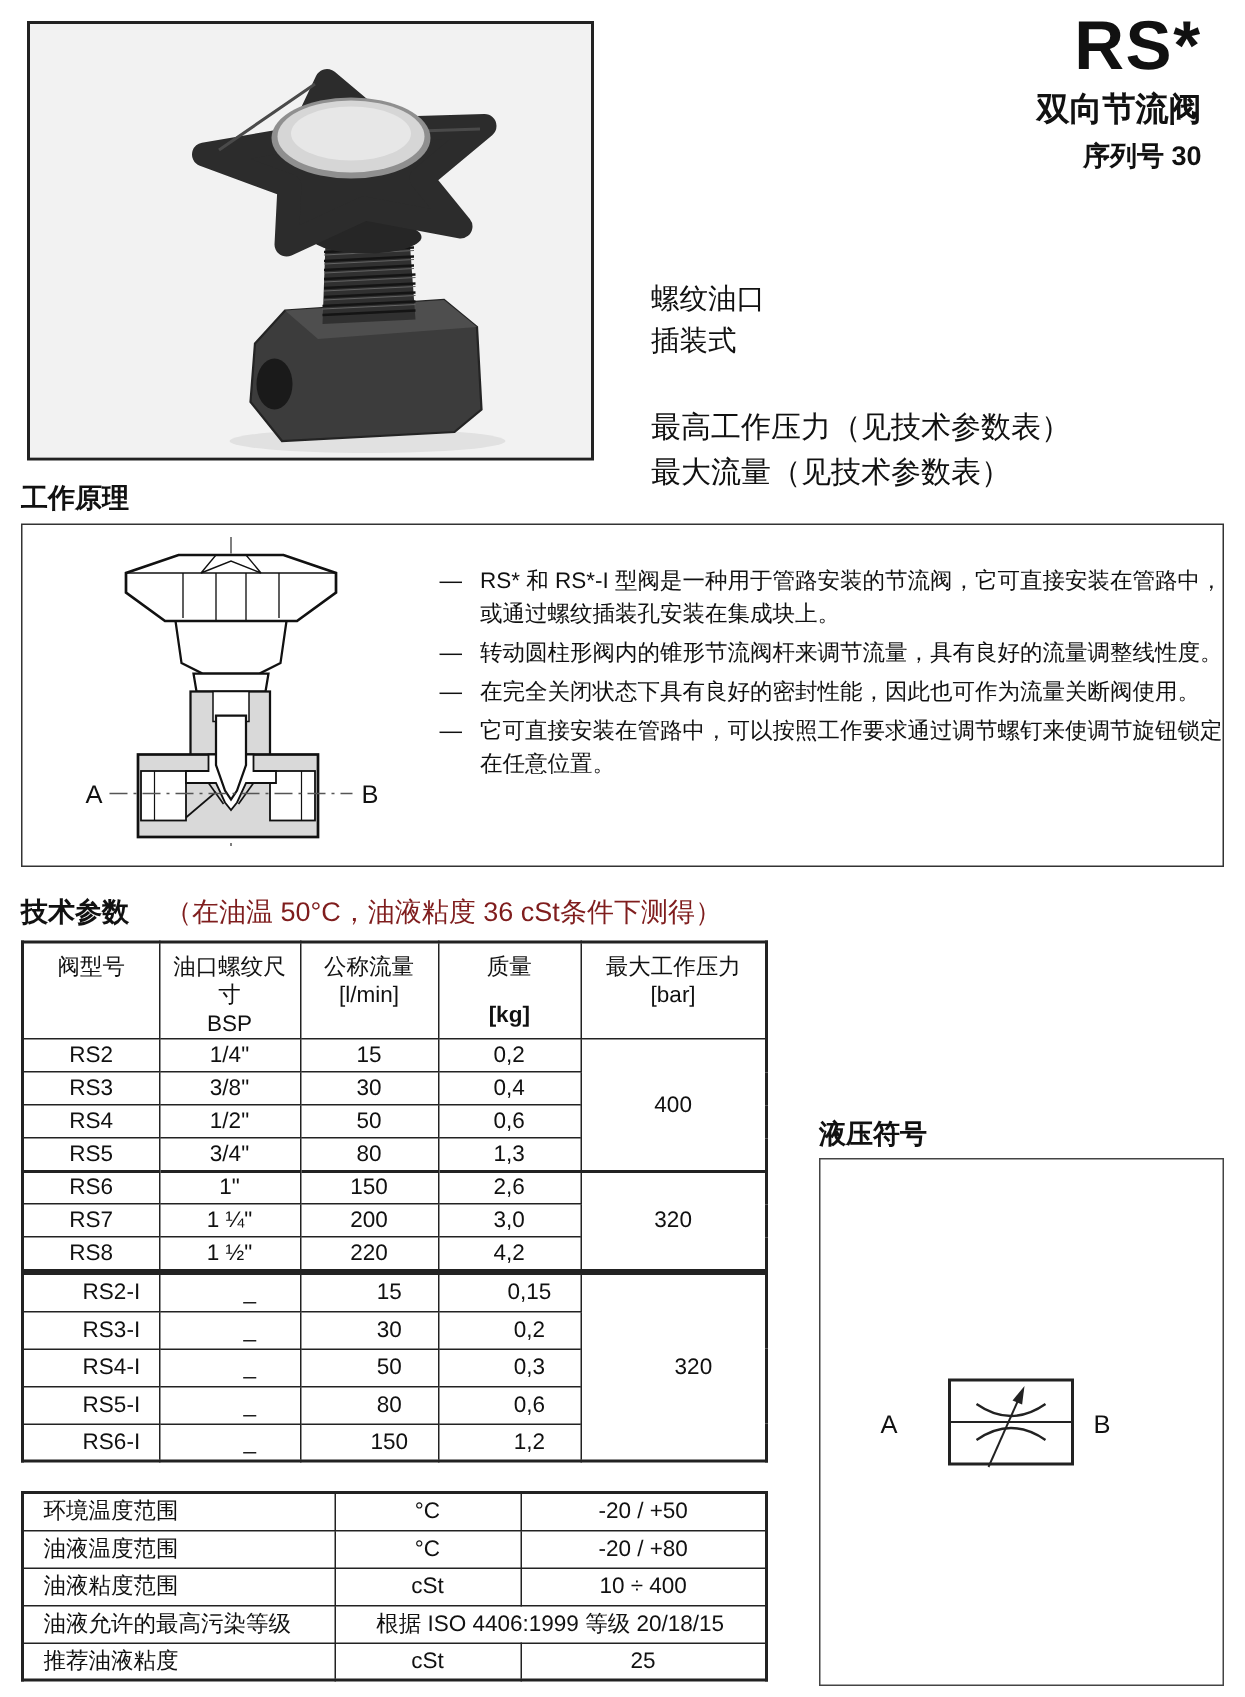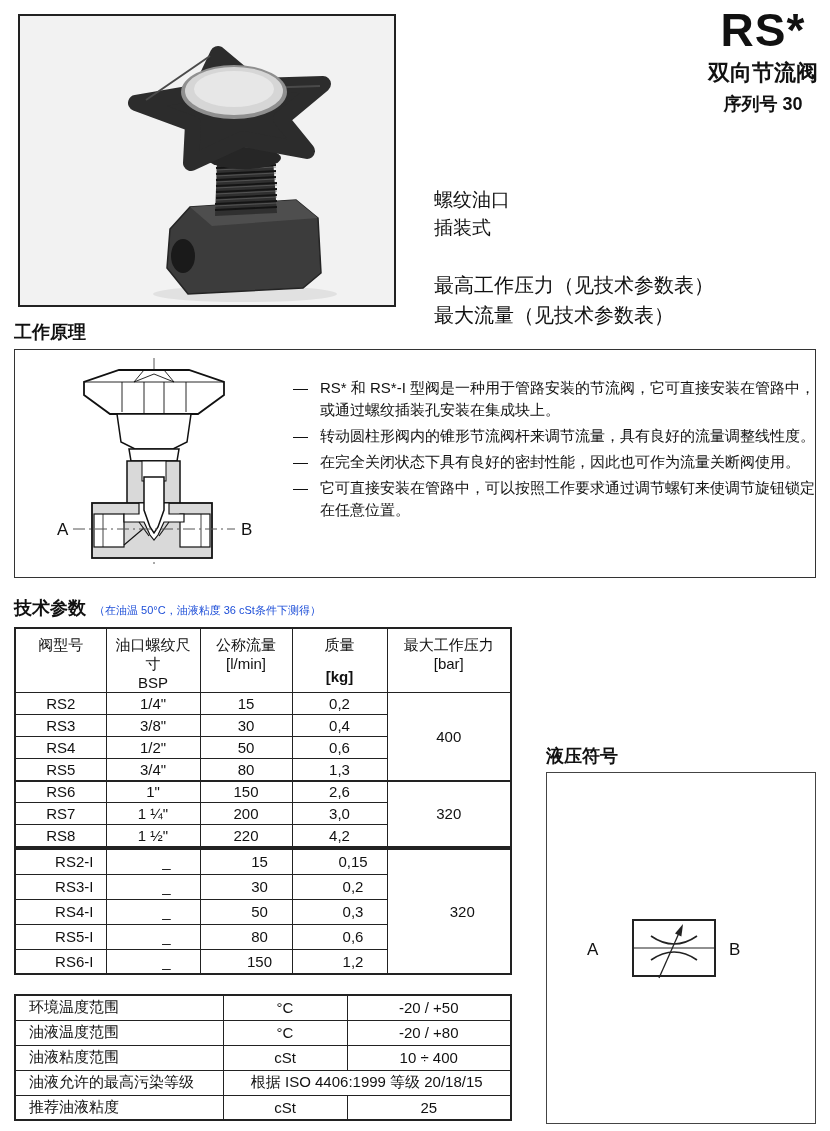--- a/index.html
+++ b/index.html
@@ -6,21 +6,21 @@
   html,body { background:#fff; }
   .page {
     position:relative; width:830px; height:1131px; background:#ffffff;
     font-family:"Liberation Sans", sans-serif; color:#111; overflow:hidden;
   }
   
   .photo-box { position:absolute; left:18px; top:14px; width:378px; height:293px;
     border:2px solid #222; background:#fff; }
   .photo-box svg { display:block; width:100%; height:100%; }
   
-  .brand { position:absolute; top:6px; right:12px; text-align:center; }
+  .brand { position:absolute; top:6px; right:29px; text-align:right; }
   .brand-title { font-size:46px; font-weight:bold; line-height:1.05; letter-spacing:1px; }
   .brand-sub { font-size:22px; font-weight:bold; margin-top:4px; }
   .brand-serial { font-size:18px; font-weight:bold; margin-top:4px; }
   
   .features { position:absolute; left:434px; top:186px; font-weight:normal; }
   .feat-a { font-size:19px; line-height:28px; }
   .feat-b { font-size:20px; line-height:30px; margin-top:28px; }
   
   .sec-title { font-size:18px; font-weight:bold; }
   .wp-title { position:absolute; left:14px; top:320px; }
@@ -28,21 +28,21 @@
   .wp-box { position:absolute; left:14px; top:349px; width:802px; height:229px;
     border:1.5px solid #333; background:#fff; }
   .wp-drawing { position:absolute; left:12px; top:2px; width:262px; height:222px; }
   .wp-bullets { position:absolute; left:278px; top:27px; width:530px;
     font-size:15px; line-height:22px; }
   .bullet { display:flex; margin-bottom:4px; }
   .bullet .dash { flex:none; width:27px; }
   .bullet .btxt { flex:1; }
   
   .tech-row { position:absolute; left:14px; top:596px; display:flex; align-items:baseline; }
-  .tech-note { font-size:11px; margin-left:8px; color:#1d4ed8; }
+  .tech-note { font-size:18px; margin-left:24px; color:#7f1d1d; }
   table { border-collapse:collapse; table-layout:fixed; background:#fff; }
   .t1 { position:absolute; left:14px; top:627px; width:496px; border:2px solid #222; }
   .t2 { position:absolute; left:14px; top:848px; width:496px; border:2px solid #222; }
   .t3 { position:absolute; left:14px; top:994px; width:496px; border:2px solid #222; }
   td, th { border:1px solid #222; text-align:center; font-size:15px;
     font-weight:normal; padding:0 2px; }
   .t1 th { vertical-align:top; padding-top:6px; line-height:19px; height:54px; }
   .t1 td { height:22px; }
   .t1 tr.sep td { border-top:2px solid #222; }
   .t2 td { height:25px;padding-left:29px; }

